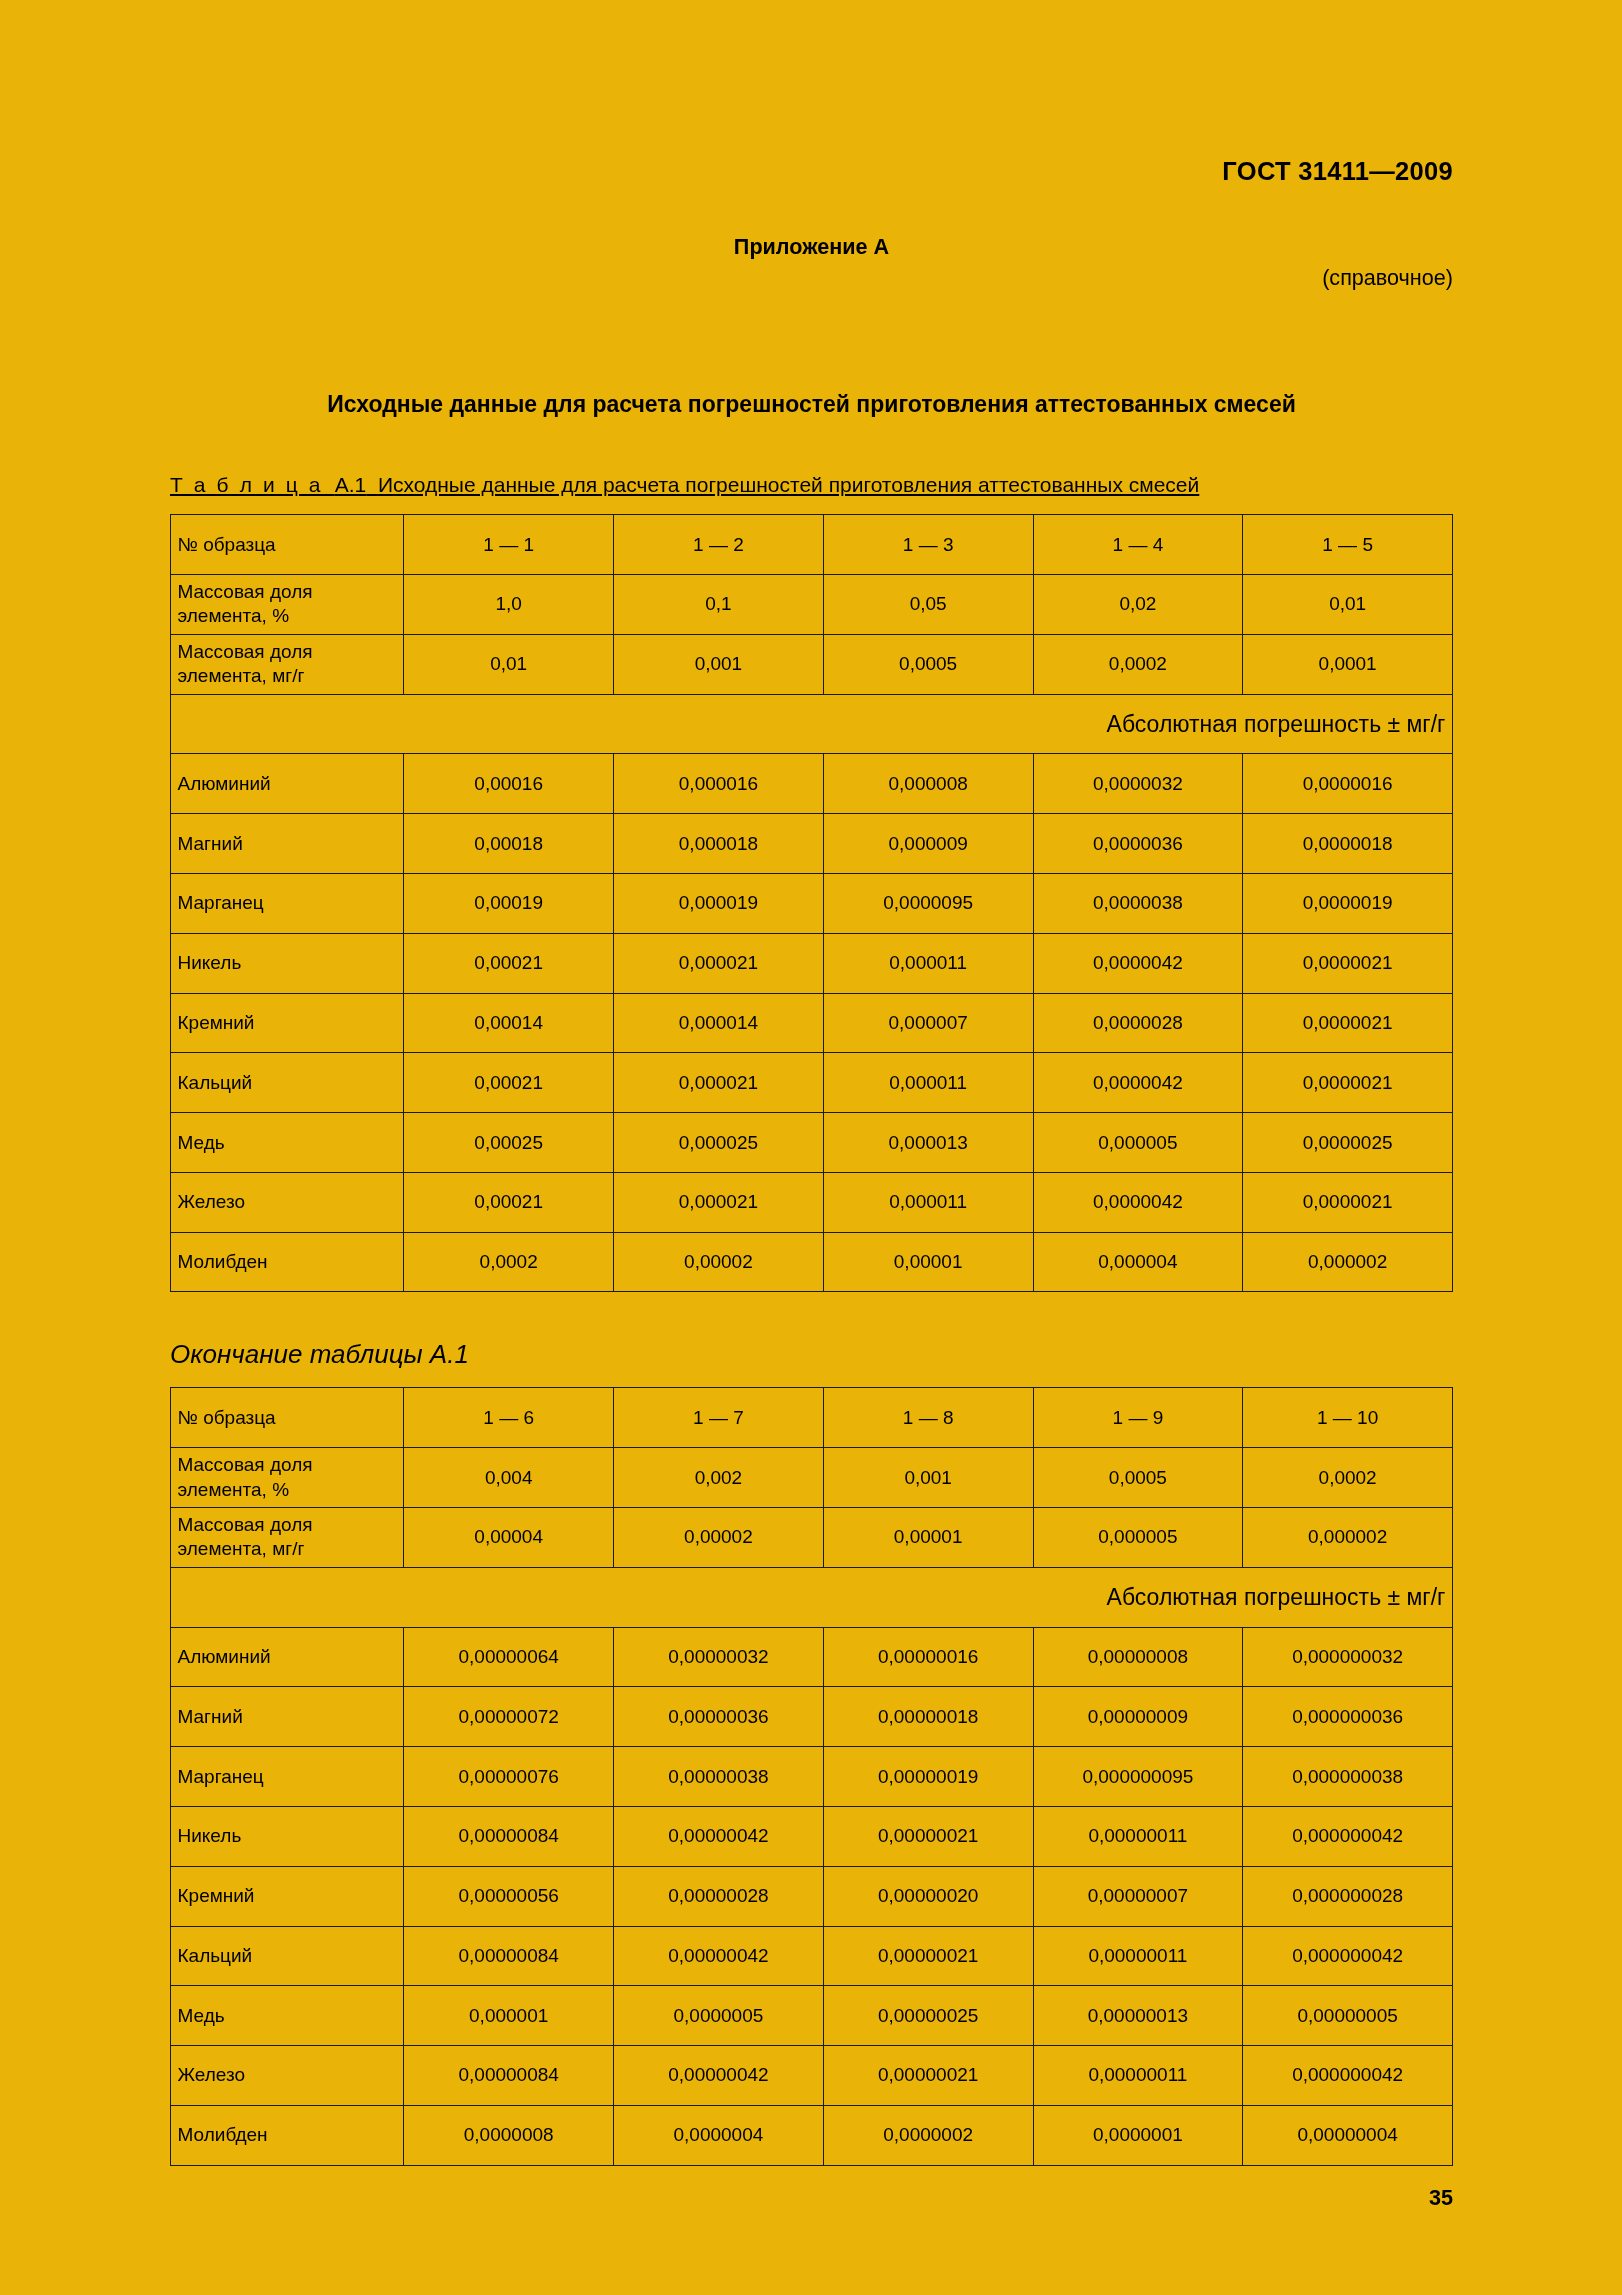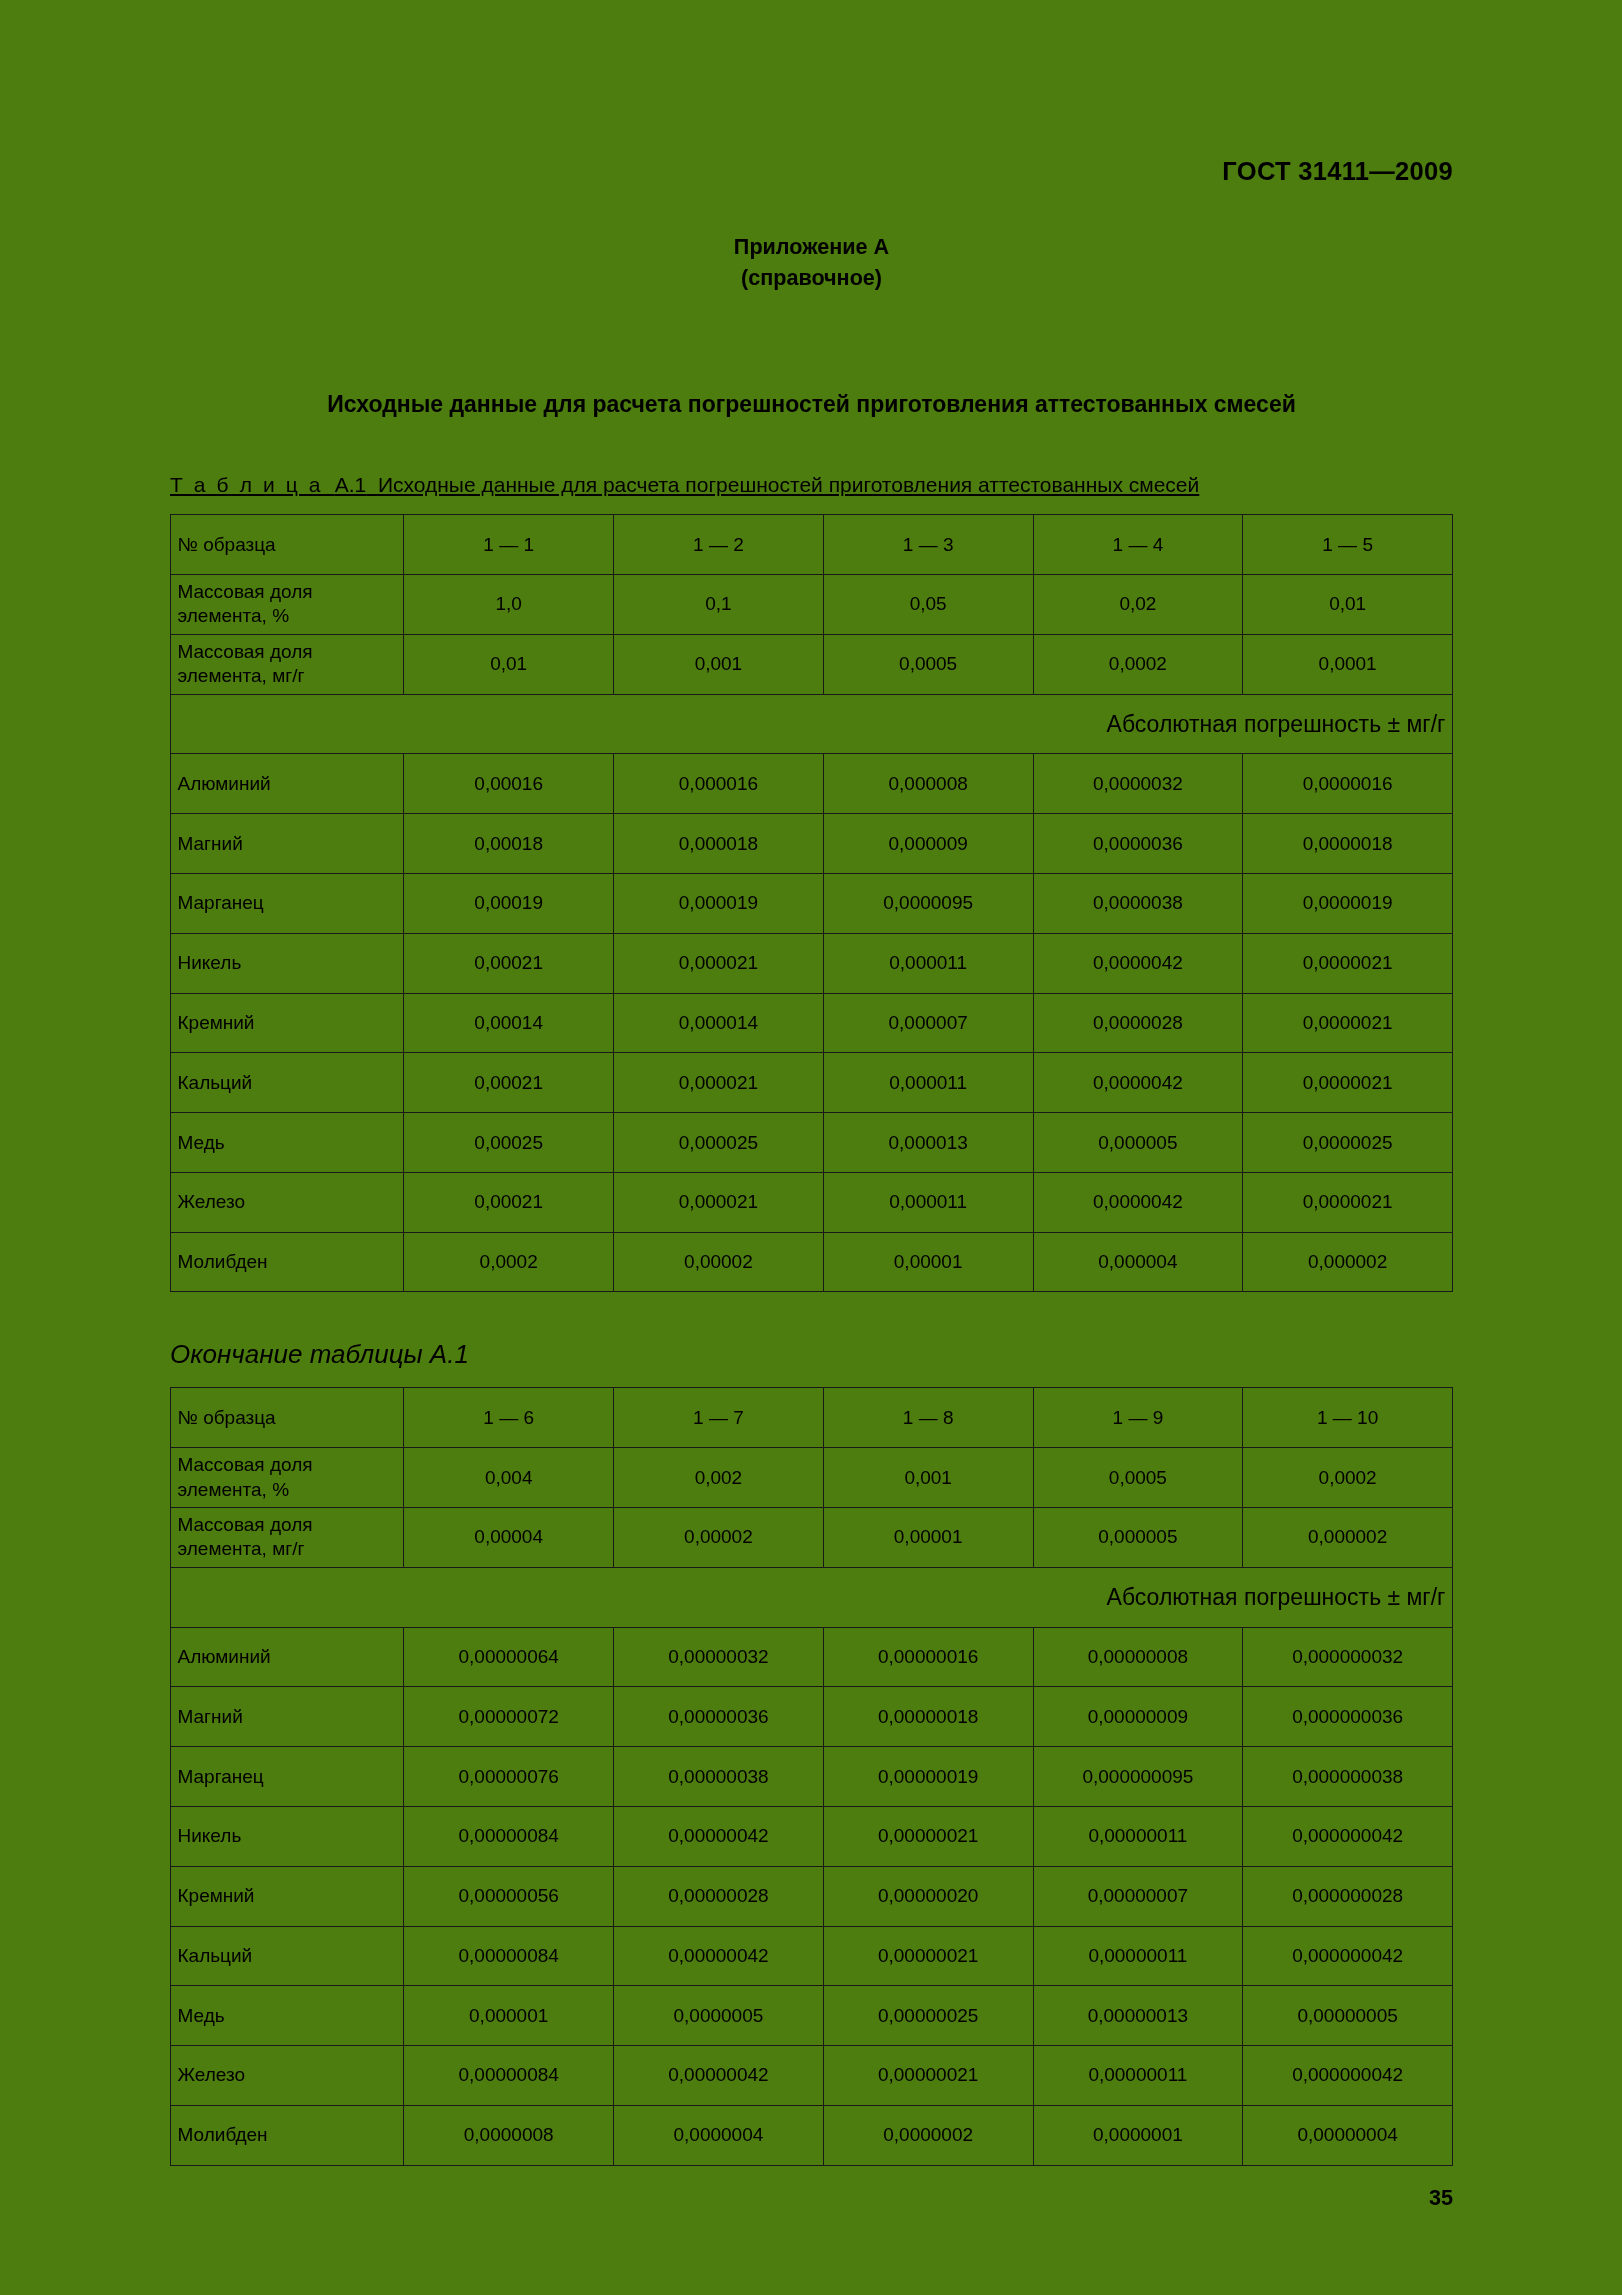--- a/index.html
+++ b/index.html
@@ -10,38 +10,39 @@
   body {
     font-family: "Liberation Sans", sans-serif;
     color: #000000;
   }
   .page {
     position: relative;
     width: 1623px;
     height: 2295px;
     box-sizing: border-box;
     padding: 157px 170px 118px 170px;
-    background: #4d7c0f;
+    background: #eab308;
   }
   .header-std {
     text-align: right;
     font-size: 25.5px;
     font-weight: bold;
     letter-spacing: 0.3px;
     margin: 0 0 46px 0;
   }
   .annex-block {
     text-align: center;
     font-size: 21.6px;
     font-weight: bold;
     line-height: 1.42;
     margin: 0 0 0 0;
   }
   .annex-block .sub {
-    font-weight: bold;
+    font-weight: normal;
+    text-align: right;
   }
   .annex-title {
     text-align: center;
     font-size: 23px;
     font-weight: bold;
     margin: 98px 0 0 0;
   }
   .para {
     font-size: 21px;
     line-height: 1.45;

